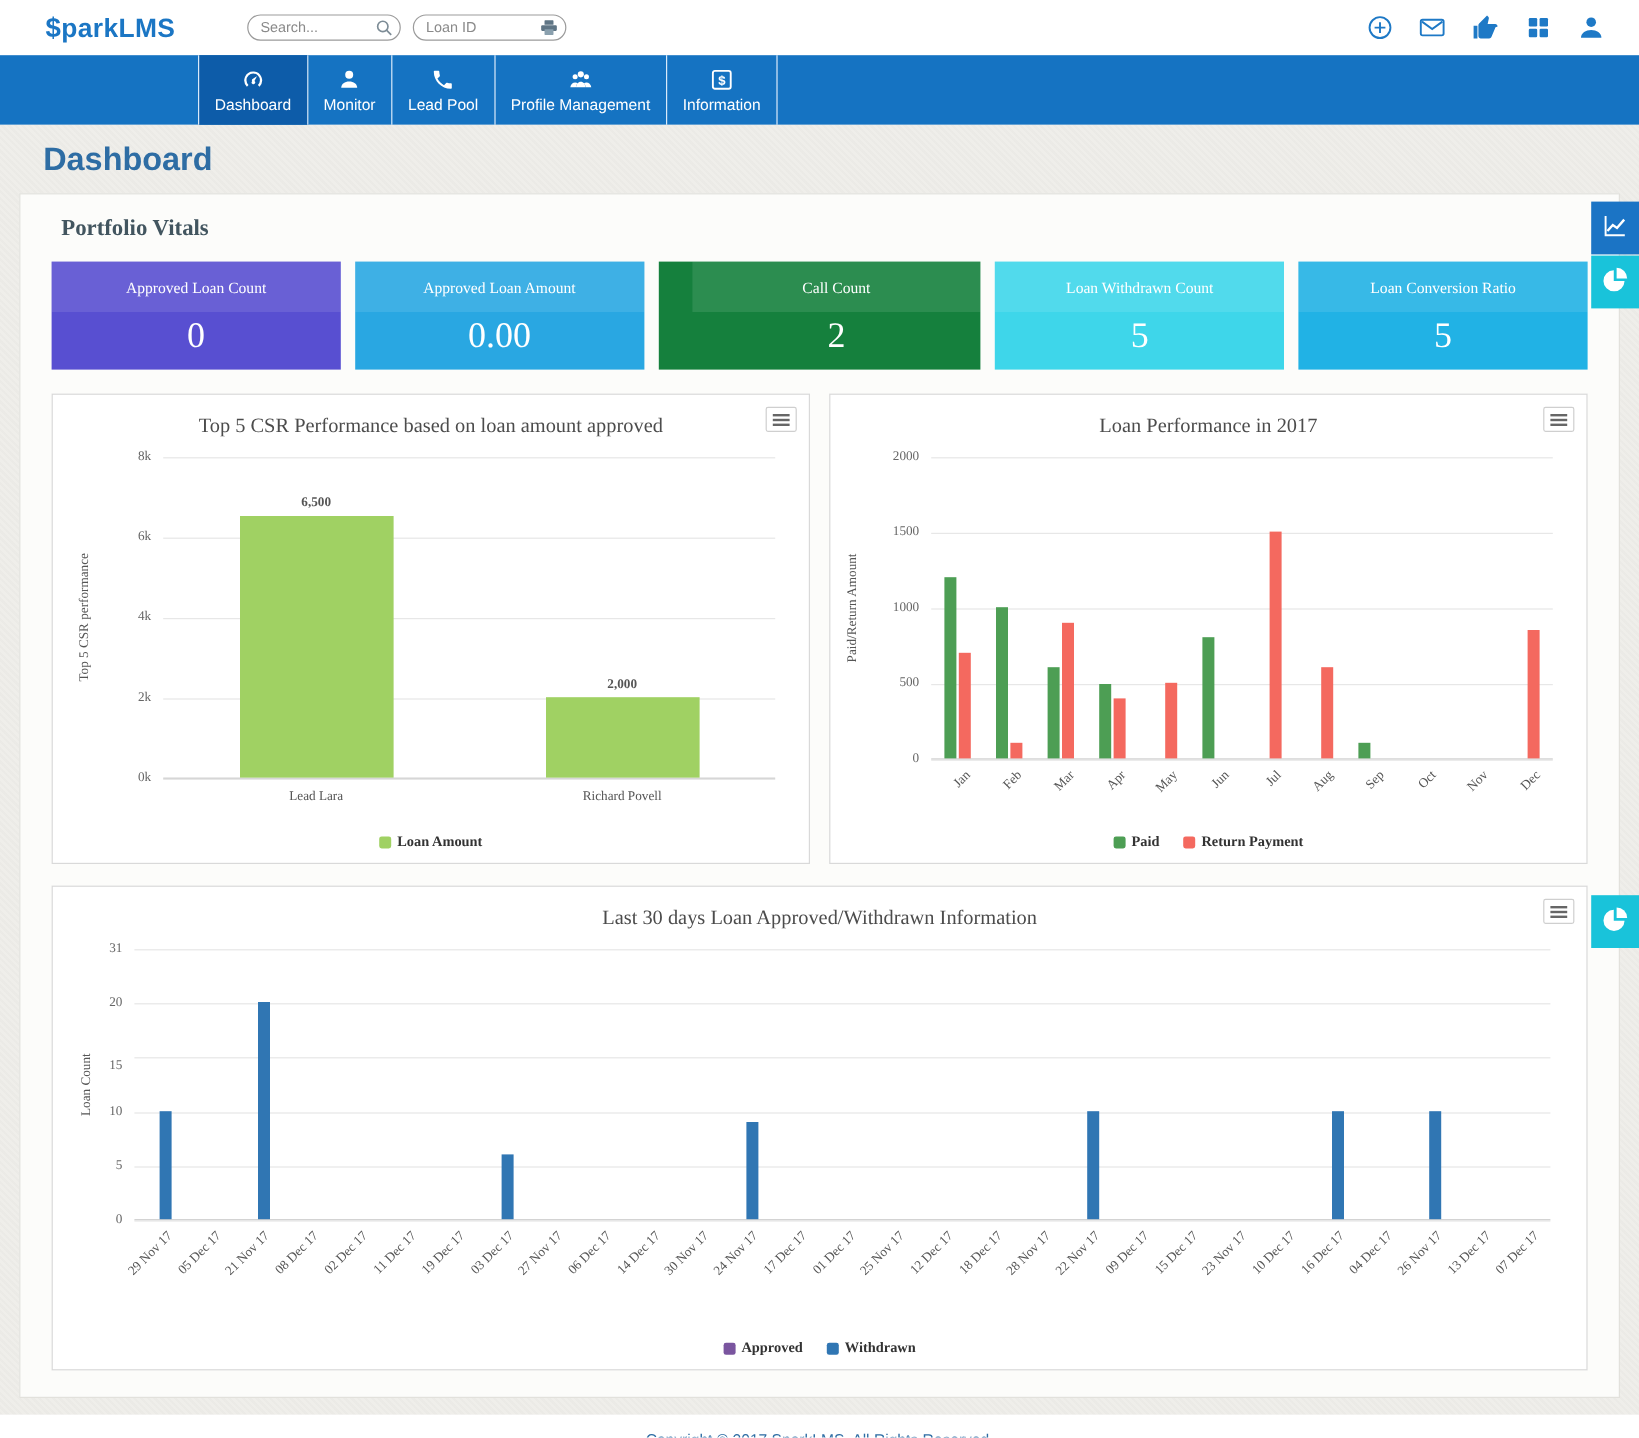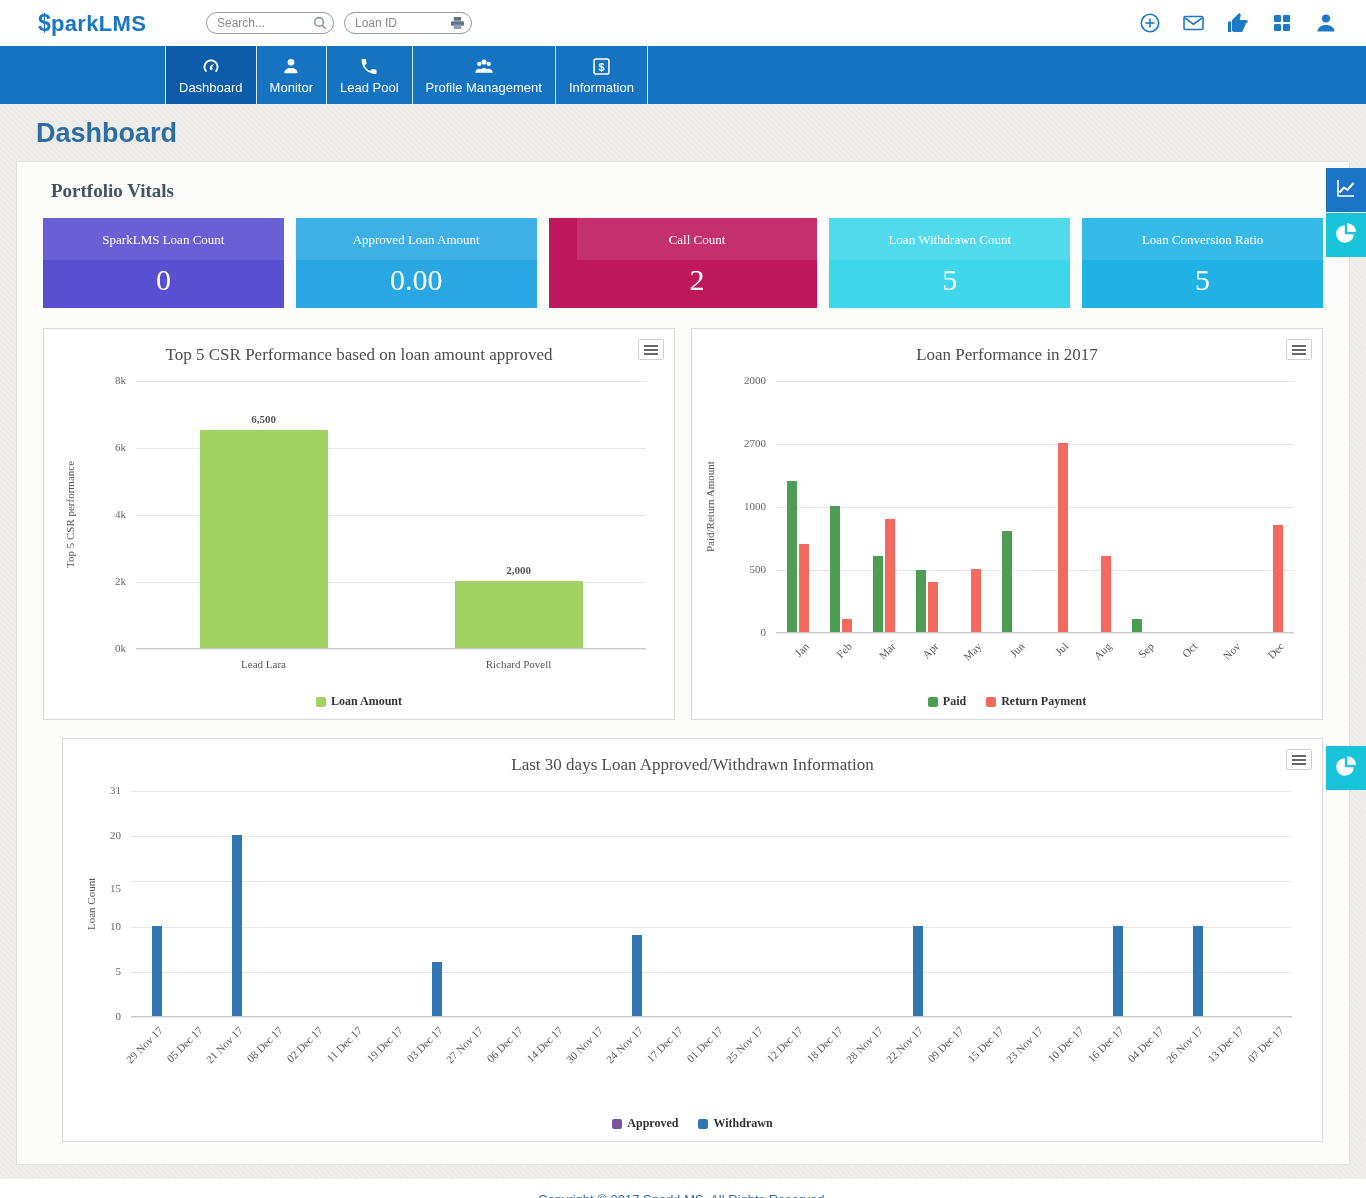--- a/index.html
+++ b/index.html
@@ -35,21 +35,21 @@
   
   .stats-row { display:flex; gap:12px; }
   .stat-card { flex:1; color:#fff; text-align:center; }
   .stat-title { padding:14px 6px 12px; font-size:13px; background:rgba(255,255,255,0.10); }
   .stat-value { font-size:30px; padding:3px 0 11px; font-weight:400; }
 
   
   .charts-row { display:flex; gap:16px; margin-top:20px; }
   .chart-box { background:#fff; border:1px solid #d9d9d9; padding:12px 12px 10px; position:relative; display:flex; flex-direction:column; flex:1; }
   .charts-row .chart-box { height:392px; }
-  .chart-box.wide { margin-top:18px; height:404px;margin-left:19px; }
+  .chart-box.wide { margin-top:18px; height:404px; }
   .chart-title { text-align:center; font-size:17px; color:#4c4c4c; margin:4px 40px 16px; }
   .menu-btn { position:absolute; top:10px; right:10px; width:26px; height:21px; border:1px solid #cfcfcf; background:#fff; display:flex; flex-direction:column; align-items:center; justify-content:center; gap:2px; cursor:pointer; border-radius:2px; }
   .menu-btn span { width:14px; height:2px; background:#666; display:block; }
 
   .plot { position:relative; border-bottom:1px solid #c9c9c9; }
   .gridline { position:absolute; left:0; right:0; height:1px; background:#e7e7e7; }
   .bar { position:absolute; bottom:0; }
   .datalabel { position:absolute; width:80px; text-align:center; font-size:11px; font-weight:bold; color:#555; }
   .xlab { position:absolute; width:140px; text-align:center; font-size:11px; color:#555; }
   .xlab-rot { position:absolute; transform:rotate(-45deg); transform-origin:100% 0; font-size:11px; color:#555; white-space:nowrap; }
@@ -185,28 +185,28 @@
 </div>
 
 <div class="content">
   <h1 class="page-title">Dashboard</h1>
 
   <div class="panel">
     <div class="section-title">Portfolio Vitals</div>
 
     <div class="stats-row">
       <div class="stat-card" style="background: rgb(88, 79, 209);">
-        <div class="stat-title">SparkLMS Loan Count</div>
+        <div class="stat-title">Approved Loan Count</div>
         <div class="stat-value">0</div>
       </div>
       <div class="stat-card" style="background: rgb(41, 167, 226);">
         <div class="stat-title">Approved Loan Amount</div>
         <div class="stat-value">0.00</div>
       </div>
-      <div class="stat-card" style="background: #be185d; padding-left: 28px;">
+      <div class="stat-card" style="background: #15803d; padding-left: 28px;">
         <div class="stat-title">Call Count</div>
         <div class="stat-value">2</div>
       </div>
       <div class="stat-card" style="background: rgb(62, 214, 234);">
         <div class="stat-title">Loan Withdrawn Count</div>
         <div class="stat-value">5</div>
       </div>
       <div class="stat-card" style="background: rgb(33, 178, 229);">
         <div class="stat-title">Loan Conversion Ratio</div>
         <div class="stat-value">5</div>
@@ -255,21 +255,21 @@
             <span></span>
           </div>
         <div class="plot" id="plot1" style="height: 252px; margin-left: 72px; margin-right: 16px; margin-bottom: 48px;">
             <div class="gridline" style="top: 252px;"></div>
             <div class="ylab" style="top: 245px;">0</div>
             <div class="gridline" style="top: 189px;"></div>
             <div class="ylab" style="top: 182px;">500</div>
             <div class="gridline" style="top: 126px;"></div>
             <div class="ylab" style="top: 119px;">1000</div>
             <div class="gridline" style="top: 63px;"></div>
-            <div class="ylab" style="top: 56px;">2700</div>
+            <div class="ylab" style="top: 56px;">1500</div>
             <div class="gridline" style="top: 0px;"></div>
             <div class="ylab" style="top: -7px;">2000</div>
             <div class="ytitle">Paid/Return Amount</div>
             <div class="bar" style="width: 10px; height: 151.2px; background: rgb(77, 158, 84); left: calc(4.16667% - 11px);"></div>
             <div class="bar" style="width: 10px; height: 88.2px; background: rgb(244, 105, 95); left: calc(4.16667% + 1px);"></div>
             <div class="xlab-rot" style="right: calc(95.8333% - 5px); top: 259px;">Jan</div>
             <div class="bar" style="width: 10px; height: 126px; background: rgb(77, 158, 84); left: calc(12.5% - 11px);"></div>
             <div class="bar" style="width: 10px; height: 12.6px; background: rgb(244, 105, 95); left: calc(12.5% + 1px);"></div>
             <div class="xlab-rot" style="right: calc(87.5% - 5px); top: 259px;">Feb</div>
             <div class="bar" style="width: 10px; height: 75.6px; background: rgb(77, 158, 84); left: calc(20.8333% - 11px);"></div>

